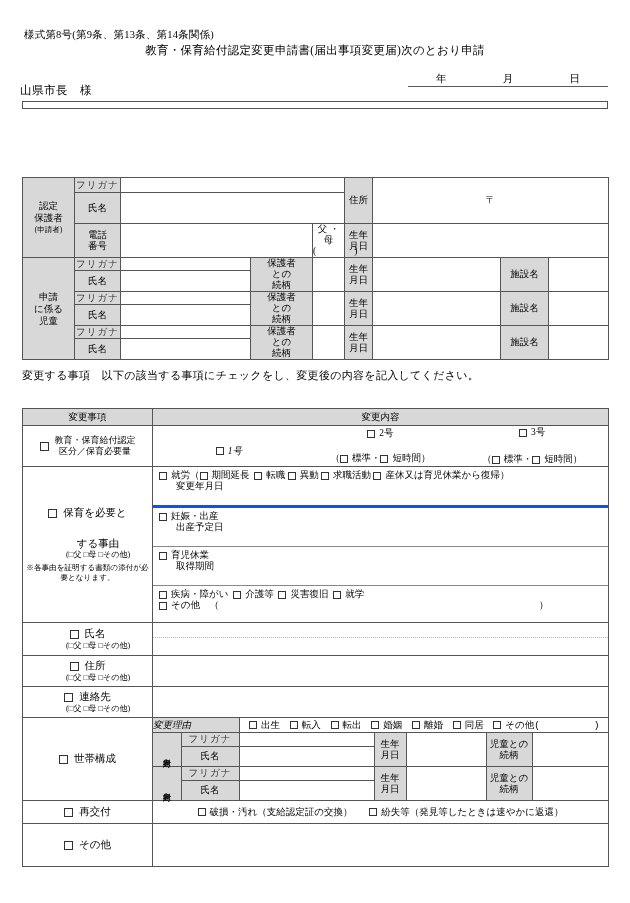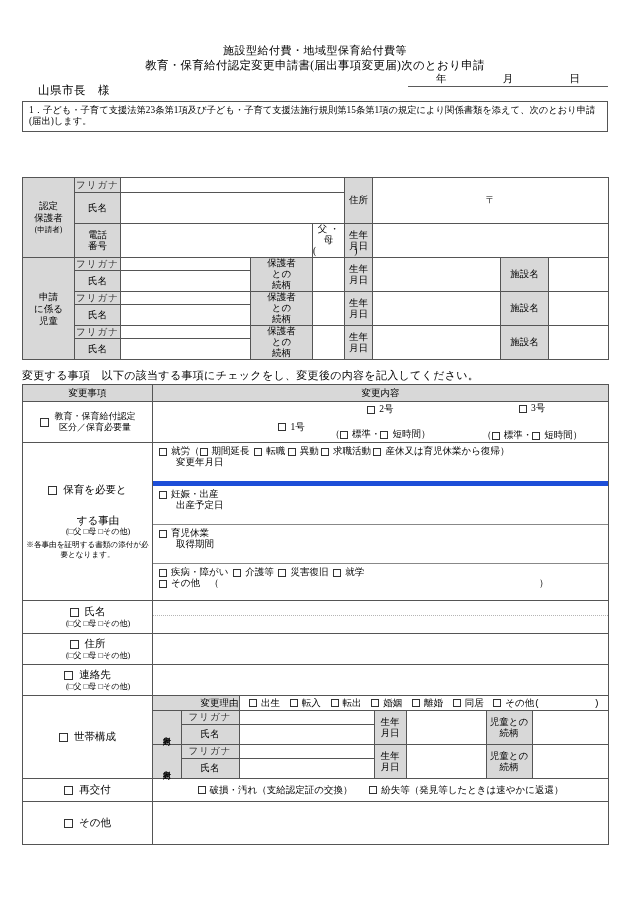--- a/index.html
+++ b/index.html
@@ -57,21 +57,21 @@
     border-bottom: 1px solid #5a5a5a;
     height: 14px;
     display: flex;
     justify-content: space-around;
     align-items: flex-start;
     font-size: 10.5px;
   }
   .date-line span { display: inline-block; }
   .addressee {
     position: absolute;
-    left: 38px;
+    left: 20px;
     top: 83px;
     font-size: 11.5px;
     letter-spacing: 0.5px;
   }
 
   
   .consent-box {
     position: absolute;
     left: 22px;
     top: 101px;
@@ -139,21 +139,21 @@
   .change-intro {
     position: absolute;
     left: 22px;
     top: 368px;
     font-size: 11px;
     letter-spacing: 0.3px;
   }
   .change-table {
     position: absolute;
     left: 22px;
-    top: 384px;
+    top: 408px;
   }
   .change-table td {
     font-size: 10px;
   }
   .lbl-cell {
     text-align: left;
     padding: 3px 2px 3px 6px;
     vertical-align: middle;
   }
   .lbl-main {
@@ -207,36 +207,35 @@
     text-orientation: upright;
     display: inline-block;
     letter-spacing: 0px;
   }
 </style>
 </head>
 <body>
 
 <div class="page">
 
+  <div class="form-no">様式第8号(第9条、第13条、第14条関係)</div>
 
   <div class="title-block">
-    <div class="title-line1">施設型給付費・地域型保育給付費等</div>
     <div class="title-line2">教育・保育給付認定変更申請書(届出事項変更届)次のとおり申請</div>
   </div>
 
   <div class="date-line">
     <span>年</span>
     <span>月</span>
     <span>日</span>
   </div>
 
   <div class="addressee">山県市長　様</div>
 
   <div class="consent-box">
-    <div class="consent-item">1．子ども・子育て支援法第23条第1項及び子ども・子育て支援法施行規則第15条第1項の規定により関係書類を添えて、次のとおり申請(届出)します。</div>
   </div>
 
   <table class="grid person-table">
     <colgroup>
       <col style="width:52px">
       <col style="width:46px">
       <col style="width:130px">
       <col style="width:62px">
       <col style="width:32px">
       <col style="width:28px">
@@ -377,21 +376,21 @@
       <td class="lbl-cell" style="height:40px">
         <span class="ck-box lg"></span><span style="display:inline-block;vertical-align:middle;font-size:9px;line-height:11px;">
           <span style="display:block">教育・保育給付認定</span>
           <span style="display:block">区分／保育必要量</span>
         </span>
       </td>
       <td>
         <table style="width:100%;border-collapse:collapse;table-layout:fixed">
           <tbody>
                 <tr>
-            <td style="border:none;text-align:right;width:33.3%;vertical-align:middle;padding-top:10px;">
+            <td style="border:none;text-align:center;width:33.3%;vertical-align:middle;padding-top:10px;font-style:italic;">
               <span class="ck-box"></span><span>1号</span>
             </td>
             <td style="border:none;text-align:center;width:33.3%;">
               <div style="margin-bottom:14px"><span class="ck-box"></span><span>2号</span></div>
               <div>（<span class="ck-box"></span><span>標準</span>・<span class="ck-box"></span><span>短時間</span>）</div>
             </td>
             <td style="border:none;text-align:center;width:33.3%;">
               <div style="margin-bottom:16px"><span class="ck-box"></span><span>3号</span></div>
               <div>（<span class="ck-box"></span><span>標準</span>・<span class="ck-box"></span><span>短時間</span>）</div>
             </td>
@@ -408,21 +407,21 @@
         </div>
         <div class="lbl-main" style="padding-left:21px">する事由</div>
         <div class="lbl-sub" style="padding-left:21px">(□父 □母 □その他)</div>
         <span class="note-small">※各事由を証明する書類の添付が必要となります。</span>
       </td>
       <td style="padding:0">
         <table style="width:100%;border-collapse:collapse;table-layout:fixed">
 
           <tbody>
                 <tr>
-            <td style="border:none;border-bottom:5px solid #1d4ed8;text-align:left;padding:3px 4px 3px 6px;height:32px;vertical-align:top;">
+            <td style="border:none;border-bottom:3px solid #1d4ed8;text-align:left;padding:3px 4px 3px 6px;height:32px;vertical-align:top;">
               <div class="nowrap">
                 <span class="ck-box"></span><span>就労（</span><span class="ck-box"></span><span>期間延長</span>&nbsp;&nbsp;<span class="ck-box"></span><span>転職</span>&nbsp;<span class="ck-box"></span><span>異動</span>&nbsp;<span class="ck-box"></span><span>求職活動</span>&nbsp;<span class="ck-box"></span><span>産休又は育児休業から復帰）</span>
               </div>
               <div class="indent1">変更年月日</div>
             </td>
           </tr>
 
           <tr>
             <td style="border:none;border-bottom:1px solid #888;text-align:left;padding:3px 4px 3px 6px;height:32px;vertical-align:top;">
               <div><span class="ck-box"></span><span>妊娠・出産</span></div>
@@ -490,21 +489,21 @@
             <col style="width:28px">
             <col style="width:58px">
             <col style="width:135px">
             <col style="width:32px">
             <col style="width:80px">
             <col style="width:46px">
             <col style="width:77px">
           </colgroup>
           <tbody>
                 <tr>
-            <td class="shaded" colspan="2" style="border:1px solid #555;border-top:none;border-left:none;height:14px;text-align:right;">変更理由</td>
+            <td class="shaded" colspan="2" style="border:1px solid #555;border-top:none;border-left:none;height:14px;text-align:left;font-style:italic;">変更理由</td>
             <td class="hh-reason" colspan="5" style="border:1px solid #555;border-top:none;border-right:none;">
               <span class="ck-box"></span><span>出生</span>
               <span class="ck-box" style="margin-left:4px"></span><span>転入</span>
               <span class="ck-box" style="margin-left:4px"></span><span>転出</span>
               <span class="ck-box" style="margin-left:4px"></span><span>婚姻</span>
               <span class="ck-box" style="margin-left:4px"></span><span>離婚</span>
               <span class="ck-box" style="margin-left:4px"></span><span>同居</span>
               <span class="ck-box" style="margin-left:4px"></span><span>その他(</span>
               <span style="display:inline-block;width:48px"></span><span>)</span>
             </td>

